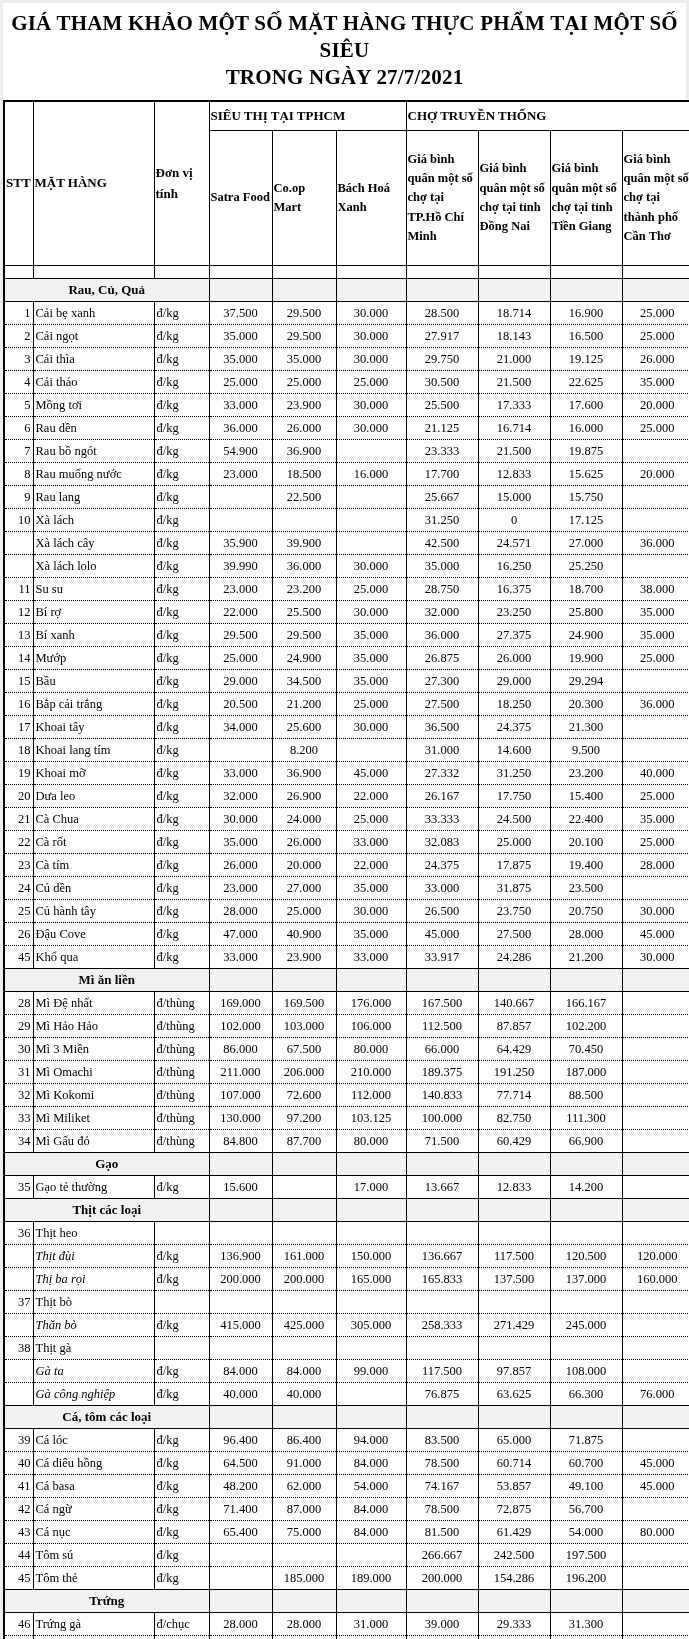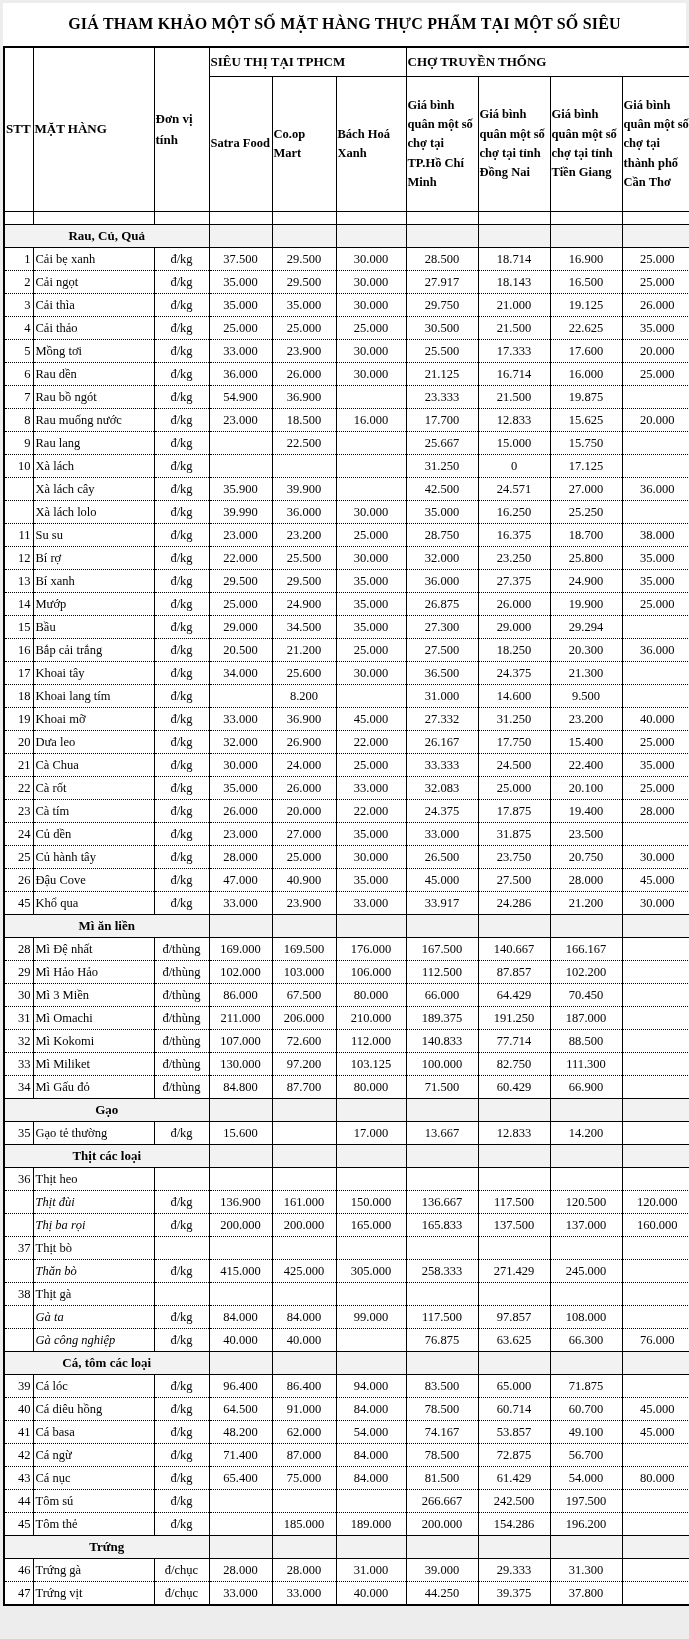--- a/index.html
+++ b/index.html
@@ -14,21 +14,21 @@
     margin: 0 auto;
     padding: 3px 3px 0 3px;
   }
   .title-block {
     background: #fff;
     text-align: center;
     padding: 7px 4px 9px 4px;
   }
   .title-line {
     font-weight: bold;
-    font-size: 16px;
+    font-size: 21px;
     line-height: 27px;
     letter-spacing: 0.2px;
   }
   table.price-table {
     width: 100%;
     border-collapse: collapse;
     table-layout: fixed;
     background: #fff;
     border: 2px solid #000;
   }
@@ -61,31 +61,32 @@
   }
   tr.section-row td.section-name {
     font-weight: bold;
     text-align: center;
     font-size: 13px;
     margin-left: 8px;
   }
   tr.data-row td { border-bottom: 1px dotted #000; }
   td.stt   { text-align: right; padding-right: 3px; }
   td.item  { text-align: left; padding-left: 4px; margin-left: 21px; }
-  td.unit  { text-align: center; }
+  td.unit  { }
   td.price { text-align: center; }
   td.item.italic { font-style: italic; }
 </style>
 </head>
 <body>
 
 <div class="page">
 
   <div class="title-block">
     <div class="title-line">GIÁ THAM KHẢO MỘT SỐ MẶT HÀNG THỰC PHẨM TẠI MỘT SỐ SIÊU</div>
+    <div class="title-line">TRONG NGÀY 27/7/2021</div>
   </div>
 
   <table class="price-table">
     <colgroup>
       <col style="width:29px">
         <col style="width:121px">
         <col style="width:55px">
       <col style="width:63px">
         <col style="width:64px">
         <col style="width:70px">

